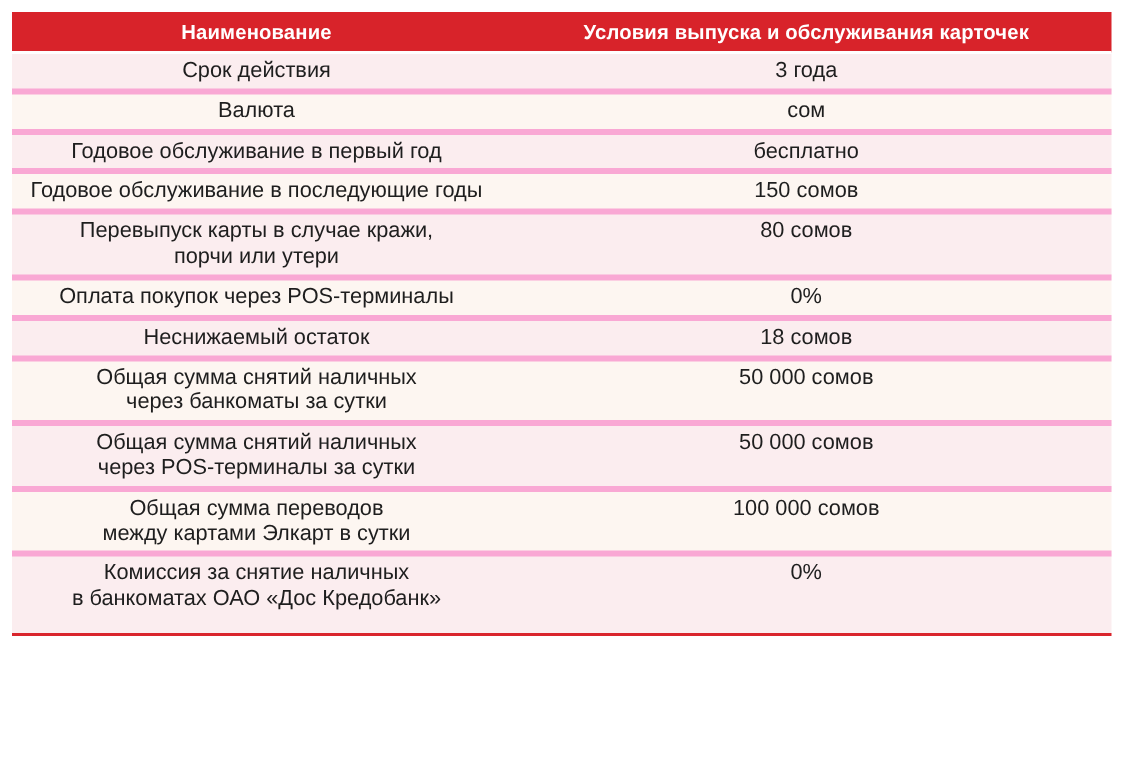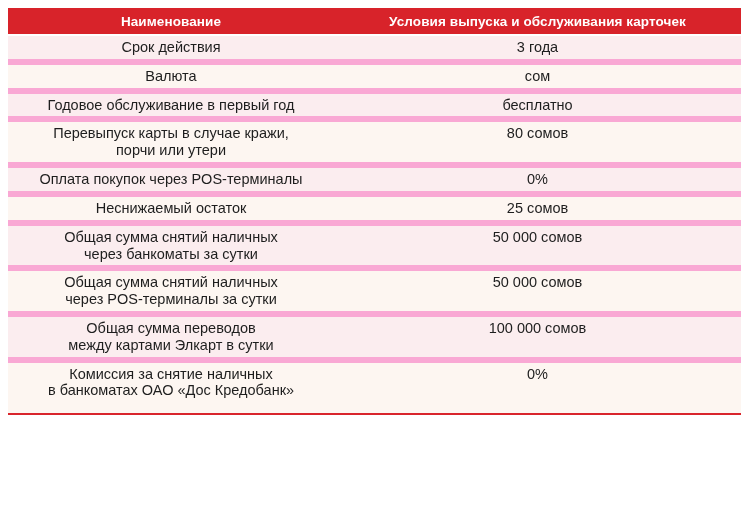--- a/index.html
+++ b/index.html
@@ -29,21 +29,21 @@
     color: #ffffff;
     font-size: 13.5px;
     font-weight: 600;
     text-align: center;
     vertical-align: middle;
     height: 27px;
     padding: 4px 6px;
     border-bottom: 2px solid #ffffff;
     letter-spacing: .1px;
   }
-  tbody tr { border-top: 6px solid #f9a8d4; }
+  tbody tr { border-top: 4px solid #f9a8d4; }
   tbody tr:first-child { border-top: none; margin-left: 24px; }
   tbody tr:last-child { border-bottom: 2px solid #d9252c; }
 
   tbody tr:nth-child(odd)  td { background: #fbedef; }
   tbody tr:nth-child(even) td { background: #fdf6f1; }
 
   tbody td {
     font-size: 14.5px;
     line-height: 1.16;
     color: #1e1e1e;
@@ -76,31 +76,35 @@
       </tr>
       <tr>
         <td>Валюта</td>
         <td>сом</td>
       </tr>
       <tr>
         <td>Годовое обслуживание в первый год</td>
         <td>бесплатно</td>
       </tr>
       <tr>
+        <td>Годовое обслуживание в последующие годы</td>
+        <td>150 сомов</td>
+      </tr>
+      <tr>
         <td>Перевыпуск карты в случае кражи,
 порчи или утери</td>
         <td>80 сомов</td>
       </tr>
       <tr>
         <td>Оплата покупок через POS-терминалы</td>
         <td>0%</td>
       </tr>
       <tr>
         <td>Неснижаемый остаток</td>
-        <td>25 сомов</td>
+        <td>18 сомов</td>
       </tr>
       <tr>
         <td>Общая сумма снятий наличных
 через банкоматы за сутки</td>
         <td>50 000 сомов</td>
       </tr>
       <tr>
         <td>Общая сумма снятий наличных
 через POS-терминалы за сутки</td>
         <td>50 000 сомов</td>

